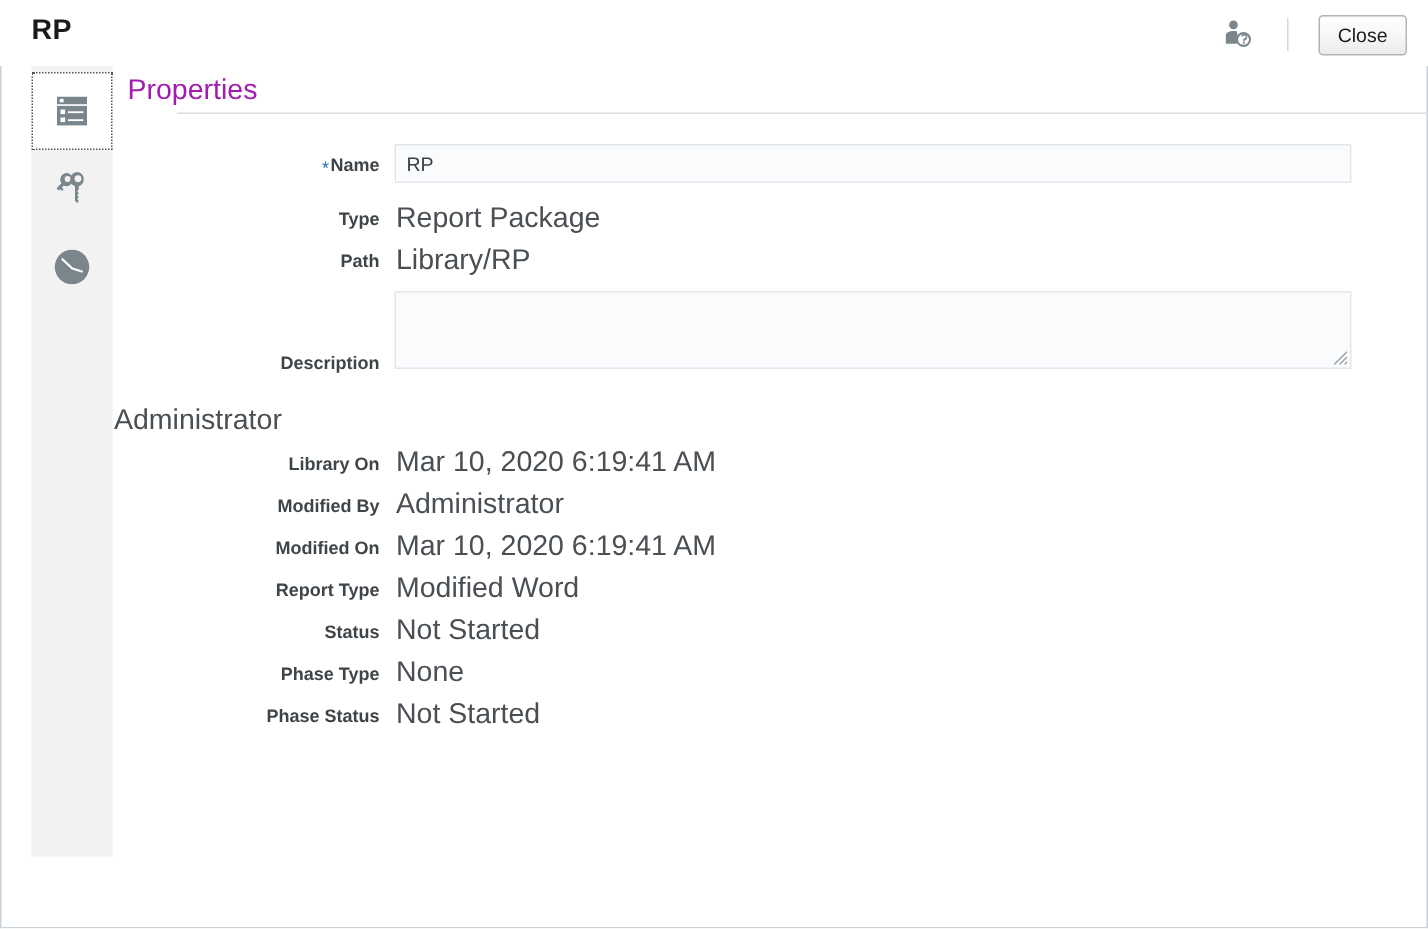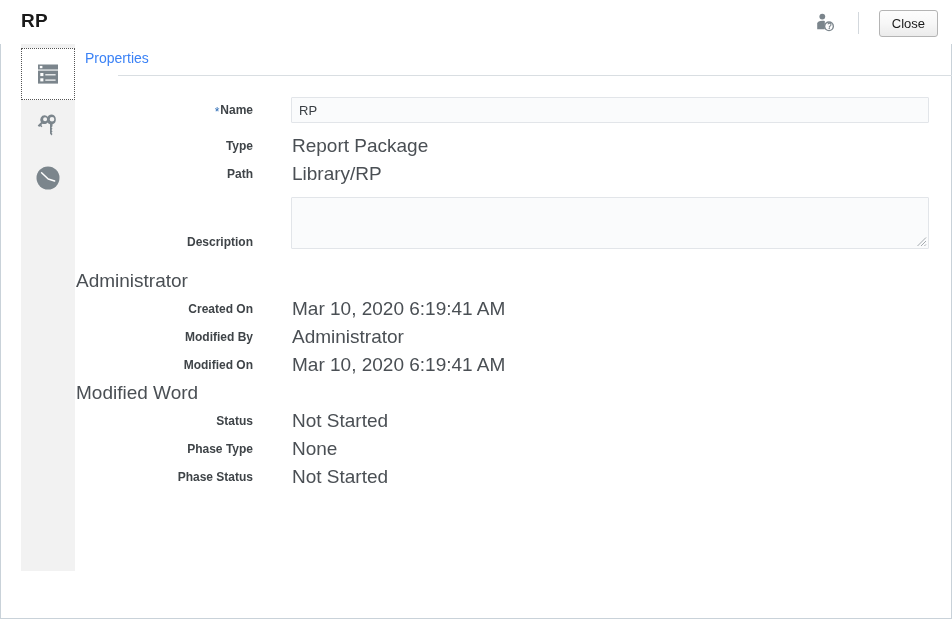--- a/index.html
+++ b/index.html
@@ -125,45 +125,44 @@
     position: absolute;
     left: 74px;
     top: 0;
     right: 0;
     bottom: 0;
   }
   .content-title {
     position: absolute;
     left: 10px;
     top: 6px;
-    font-size: 14px;
-    color: #3b82f6;
+    font-size: 19px;
+    color: #a21caf;
   }
   .content-rule {
     position: absolute;
     left: 43px;
     top: 31px;
     width: 835px;
     height: 1px;
     background: #d9dee2;
   }
 
   
   .form {
     position: absolute;
     left: 0;
     top: 52px;
     width: 878px;
   }
   .form-row {
     display: flex;
-    align-items: center;
+    align-items: flex-start;
     margin-bottom: 0;
     min-height: 28px;
-    gap: 28px;
   }
   .form-label {
     width: 188px;
     text-align: right;
     padding-right: 10px;
     font-size: 12px;
     font-weight: bold;
     color: #3f4448;
     line-height: 28px;
     white-space: nowrap;
@@ -335,35 +334,36 @@
           </div>
         </div>
 
         <div class="row-spacer-sm"></div>
 
         <div class="form-row row-after-desc">
           <div class="form-value">Administrator</div>
         </div>
 
         <div class="form-row">
-          <div class="form-label">Created On</div>
+          <div class="form-label">Library On</div>
           <div class="form-value">Mar 10, 2020 6:19:41 AM</div>
         </div>
 
         <div class="form-row">
           <div class="form-label">Modified By</div>
           <div class="form-value">Administrator</div>
         </div>
 
         <div class="form-row">
           <div class="form-label">Modified On</div>
           <div class="form-value">Mar 10, 2020 6:19:41 AM</div>
         </div>
 
         <div class="form-row">
+          <div class="form-label">Report Type</div>
           <div class="form-value">Modified Word</div>
         </div>
 
         <div class="form-row">
           <div class="form-label">Status</div>
           <div class="form-value">Not Started</div>
         </div>
 
         <div class="form-row">
           <div class="form-label">Phase Type</div>

